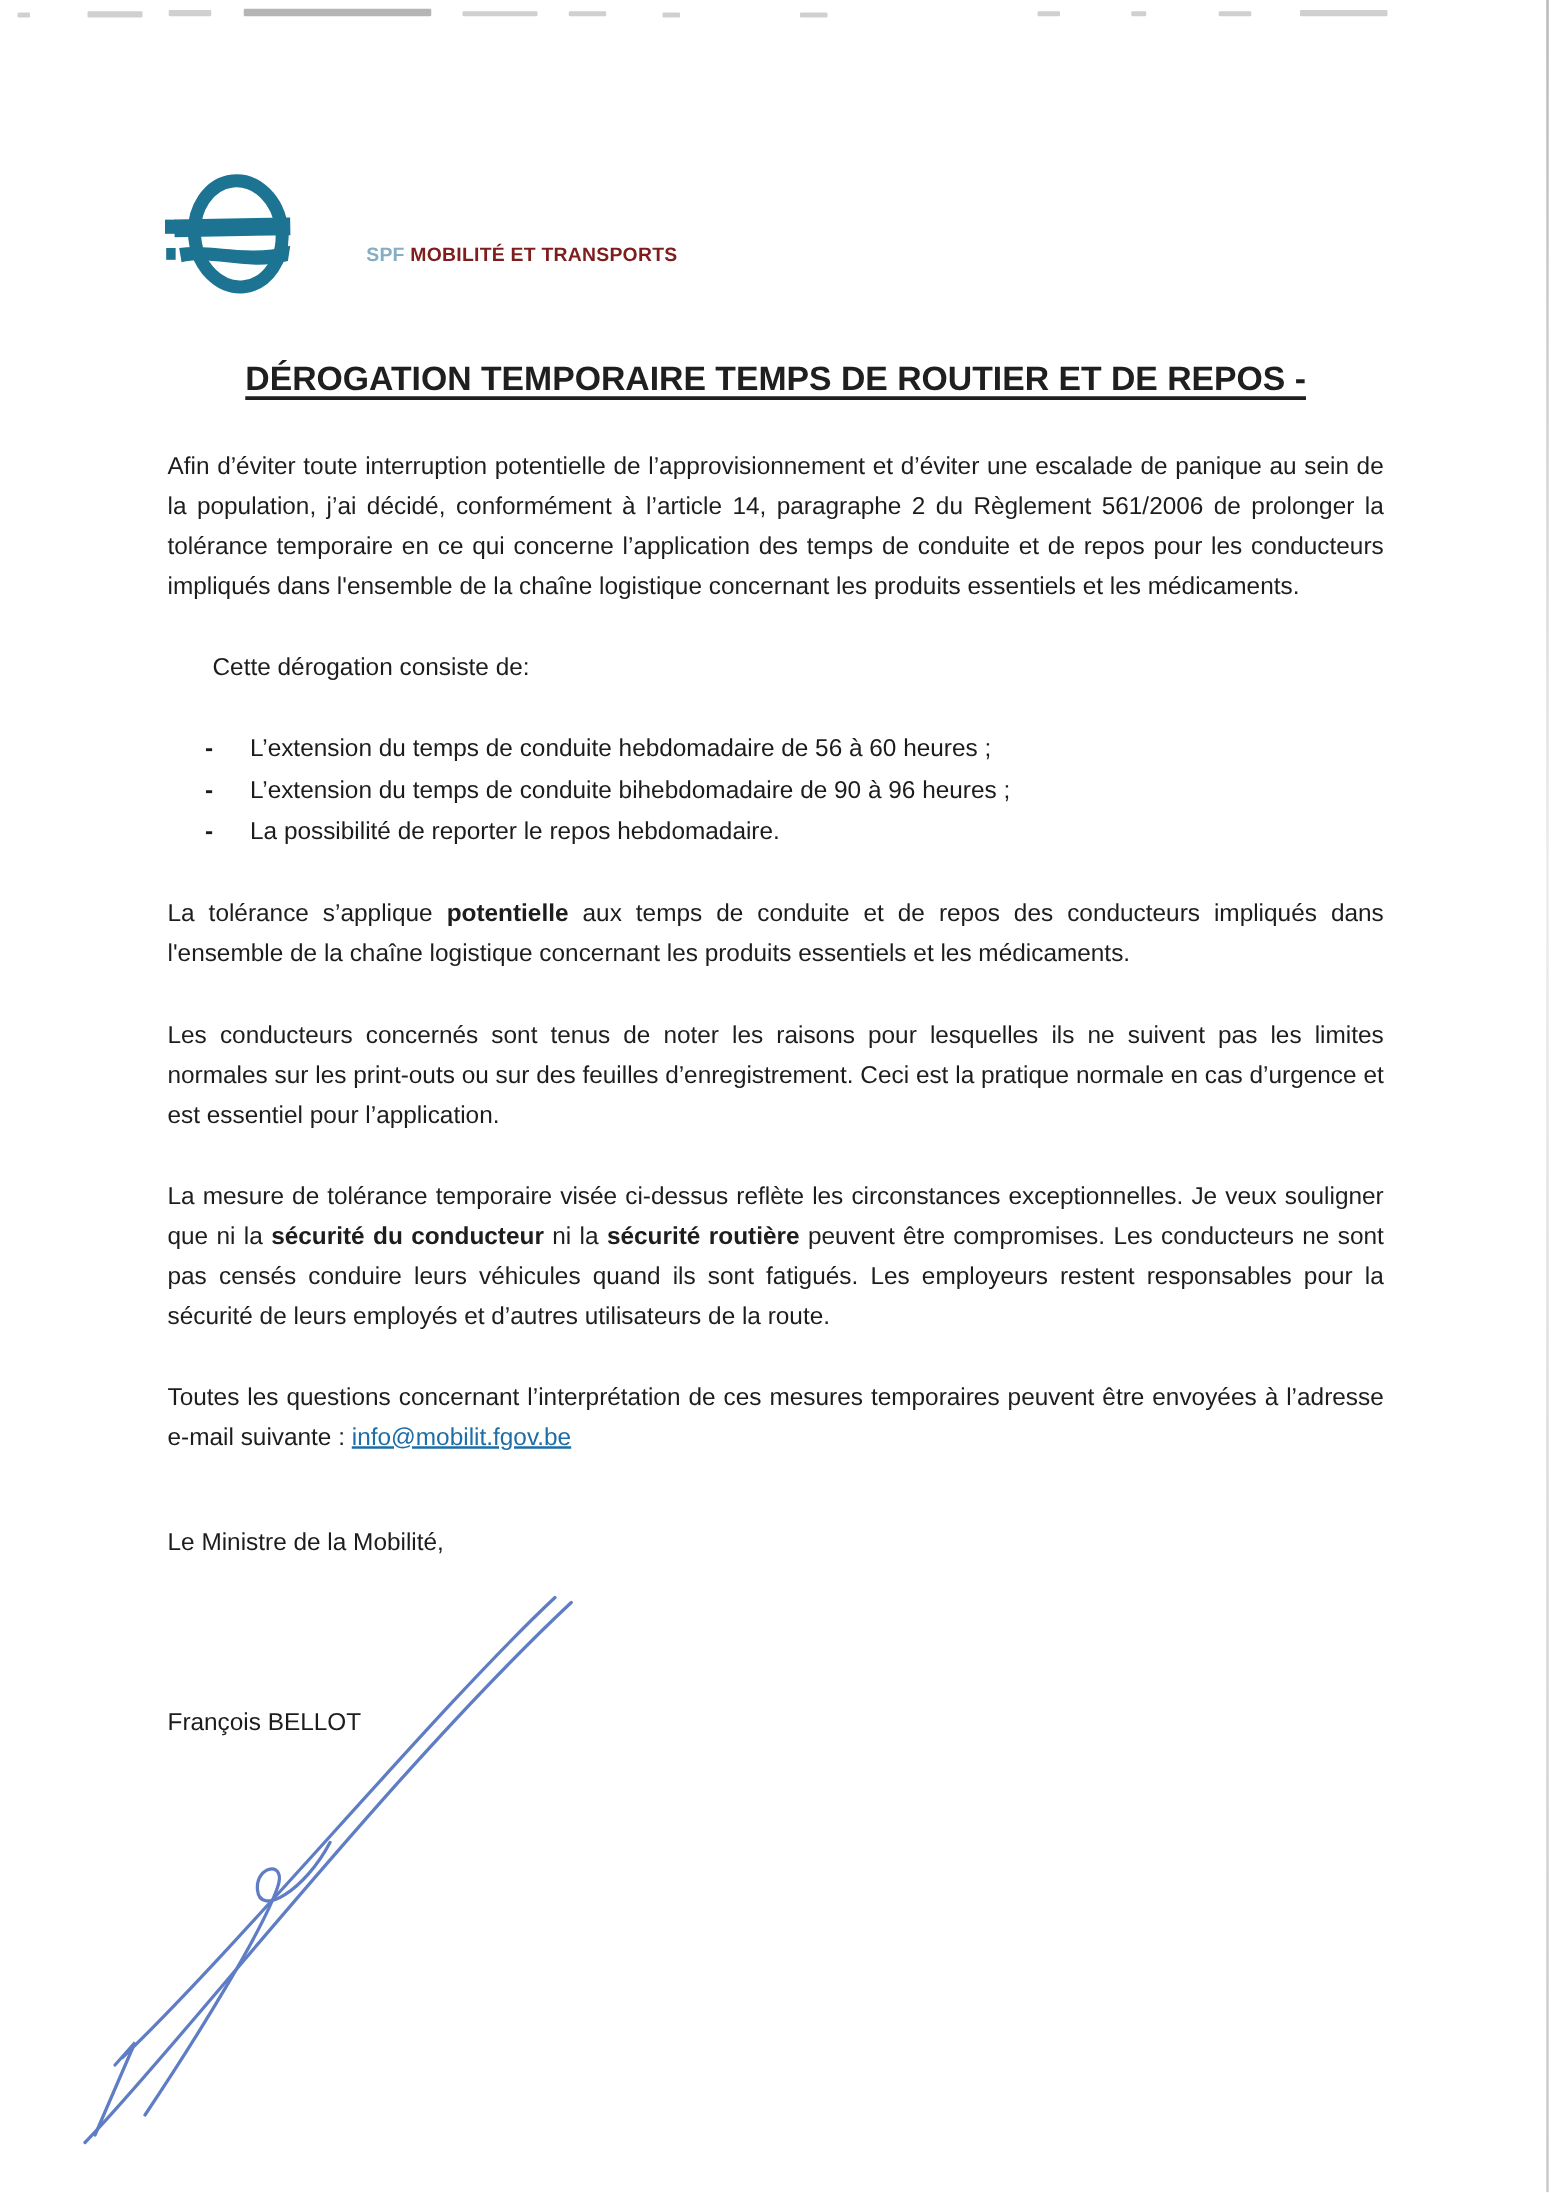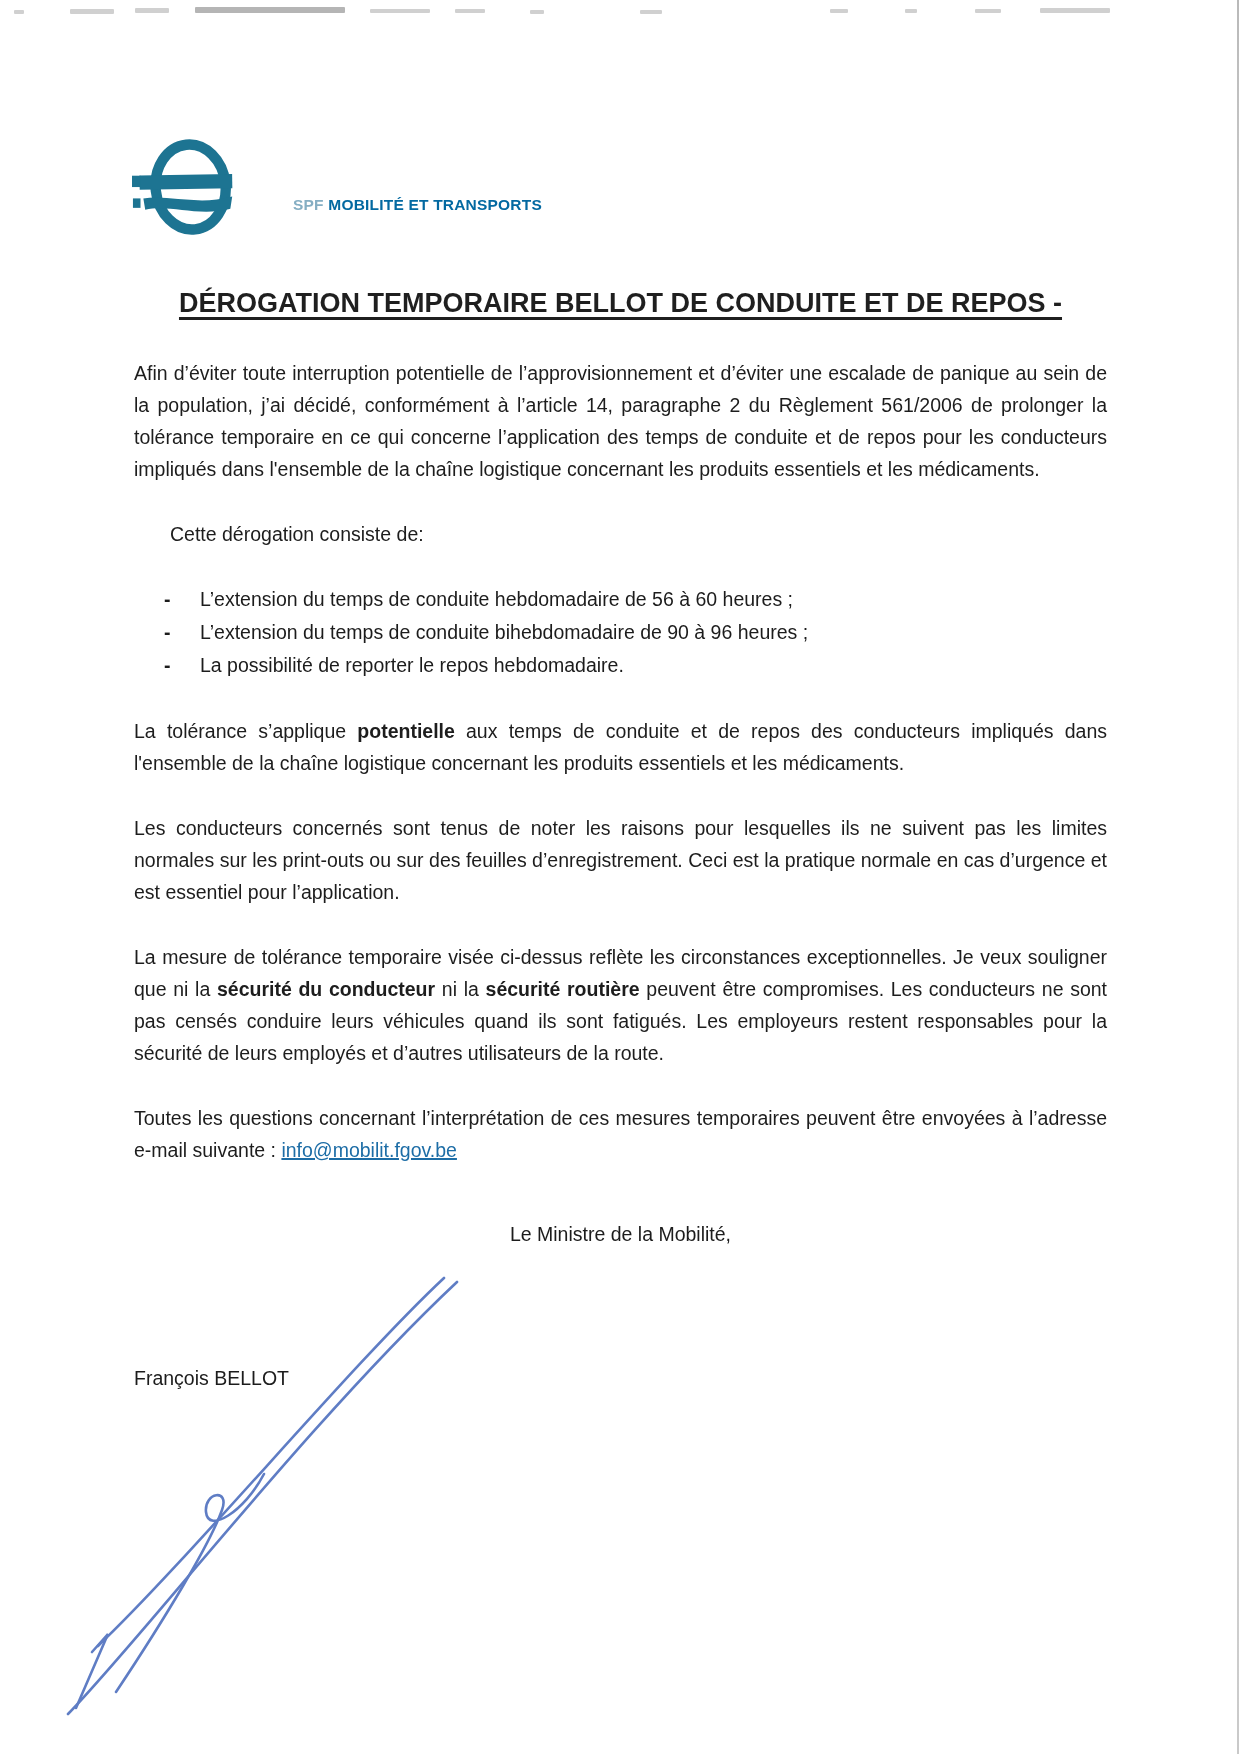--- a/index.html
+++ b/index.html
@@ -20,21 +20,21 @@
   }
 
   .content { padding: 0 134px; }
 
   
   .logo-row { display: flex; align-items: center; gap: 22px; margin-top: 138px; margin-left: -2px; }
   .logo-icon { width: 104px; height: 100px; flex: 0 0 auto; }
   .logo-text { line-height: 24px; font-size: 15.5px; letter-spacing: .2px; padding-top: 34px; }
   .logo-line { white-space: nowrap; }
   .logo-prefix { color: #85aec3; font-weight: 700; margin-left: 35px; }
-  .logo-name { color: #0369a1; font-weight: 700; }
+  .logo-name { color: #7f1d1d; font-weight: 700; }
 
   
   .doc-title {
     margin-top: 44px;
     text-align: center;
     font-size: 27px;
     font-weight: 700;
     color: #1f1f1f;
     line-height: 42px;
   }
@@ -60,21 +60,21 @@
   .bullet-marker { width: 36px; margin-left: 30px; flex: 0 0 auto; font-weight: 700; }
   .bullet-text { flex: 1; }
 
   .email-link {
     color: #1d6da6;
     text-decoration: underline;
     text-decoration-thickness: 1.5px;
     cursor: pointer;
   }
 
-  .salutation { margin-top: 52px; font-size: 19.5px; line-height: 32px; text-align: center; }
+  .salutation { margin-top: 52px; font-size: 19.5px; line-height: 32px; }
   .signer-name { margin-top: 112px; font-size: 19.5px; line-height: 32px; }
 
   .signature-svg { position: absolute; left: 52px; top: 1268px; width: 430px; height: 460px; pointer-events: none; }
 </style>
 </head>
 <body>
 
 <div class="page">
 
   <div class="scan-dash" style="left:14px; top:10px; width:10px; height:4px;"></div>
@@ -105,21 +105,21 @@
       </svg>
       <div class="logo-text">
         <div class="logo-line">
           <span class="logo-prefix">SPF</span>
           <span class="logo-name">MOBILITÉ ET TRANSPORTS</span>
         </div>
       </div>
     </div>
 
     <div class="doc-title">
-      <div><span class="u">DÉROGATION TEMPORAIRE BELLOT DE CONDUITE ET DE REPOS -</span></div>
+      <div><span class="u">DÉROGATION TEMPORAIRE TEMPS DE ROUTIER ET DE REPOS -</span></div>
     </div>
 
 
     <p class="para">Afin d’éviter toute interruption potentielle de l’approvisionnement et d’éviter une escalade de panique au sein de la population, j’ai décidé, conformément à l’article 14, paragraphe 2 du Règlement 561/2006 de prolonger la tolérance temporaire en ce qui concerne l’application des temps de conduite et de repos pour les conducteurs impliqués dans l'ensemble de la chaîne logistique concernant les produits essentiels et les médicaments.</p>
 
     <p class="para no-justify">Cette dérogation consiste de:</p>
 
     <div class="bullets">
       <div class="bullet-row">
         <span class="bullet-marker">-</span>

